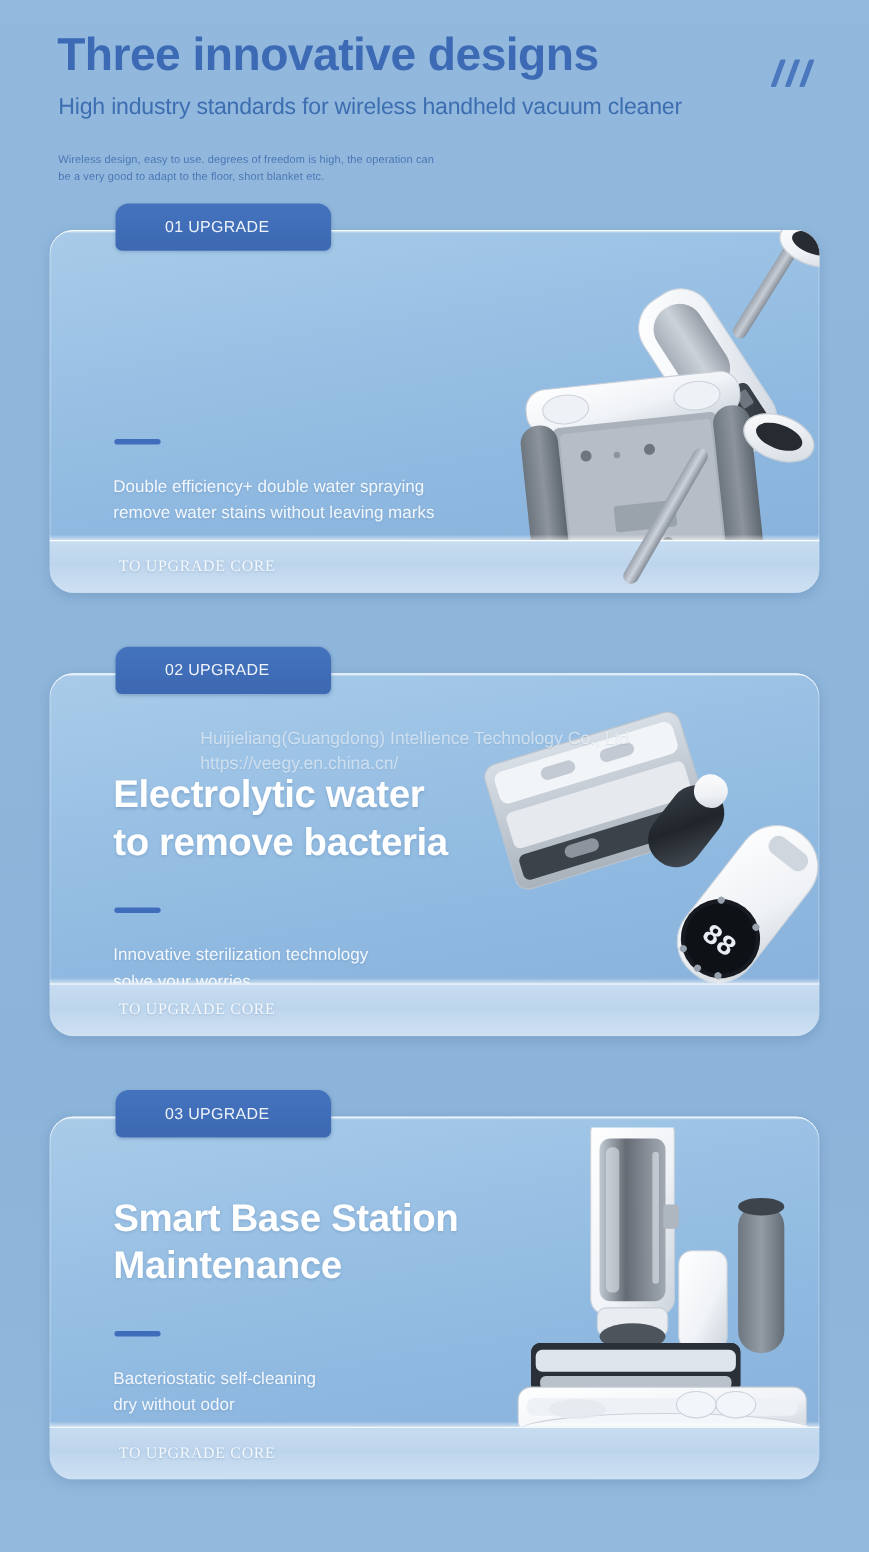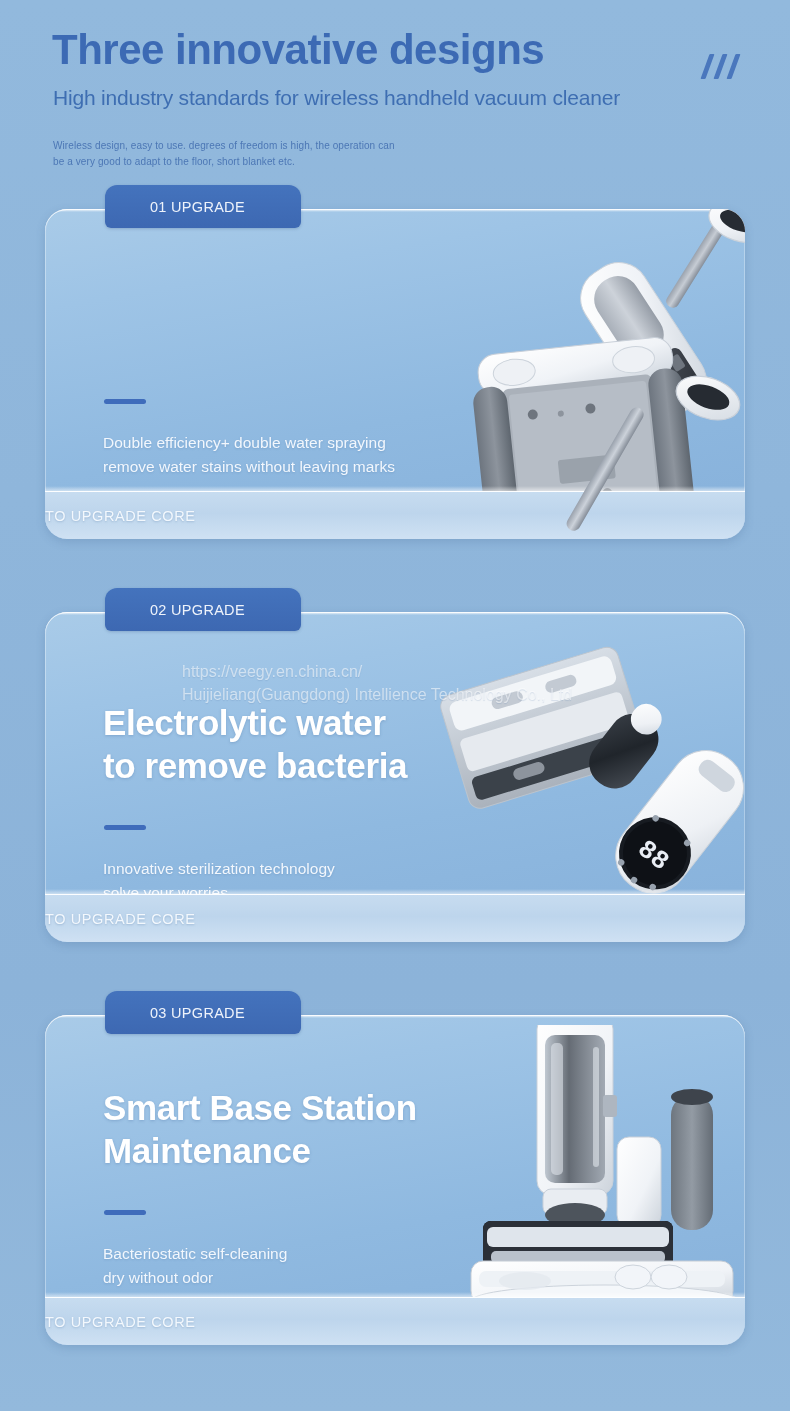--- a/index.html
+++ b/index.html
@@ -108,22 +108,22 @@
     background:linear-gradient(180deg,#c7dcf0 0%,#bdd5ec 45%,#cfe1f3 100%);
     border-top:1.5px solid rgba(255,255,255,.95);
     display:flex; align-items:center;
     z-index:5;
   }
   .footer::before{
     content:""; position:absolute; left:0; top:-6px; width:100%; height:5px;
     background:linear-gradient(180deg,rgba(255,255,255,0),rgba(255,255,255,.55));
   }
   .footer-label {
-    font-size:14.5px; letter-spacing:0.6px;
-    color:#f3f8fd; text-shadow:0 1px 2px rgba(90,125,170,.35);
+    margin-left:63px; font-size:14.5px; letter-spacing:0.6px;
+    color:#f3f8fd; text-shadow:0 1px 2px rgba(90,125,170,.35);font-family:Liberation Serif, serif;
   }
 
   
   .art { position:absolute; z-index:3; pointer-events:none; }
   #art-0 { left:395px; top:-15px; width:360px; height:330px; }
   #art-1 { left:385px; top:30px; width:340px; height:300px; }
   #art-2 { left:420px; top:10px; width:320px; height:310px; }
 
   .overflow-art {
     position:absolute; z-index:4; pointer-events:none;
@@ -360,15 +360,15 @@
     <div class="rule"></div>
     <div class="card-desc" style="white-space:pre-line">Bacteriostatic self-cleaning
 dry without odor</div>
     <div class="footer">
       <span class="footer-label">TO UPGRADE CORE</span>
     </div>
   </div>
 </div>
 
 <div class="watermark">
+  <div>Huijieliang(Guangdong) Intellience Technology Co., Ltd</div>
   <div>https://veegy.en.china.cn/</div>
-  <div>Huijieliang(Guangdong) Intellience Technology Co., Ltd</div>
 </div>
 
 </body></html>

